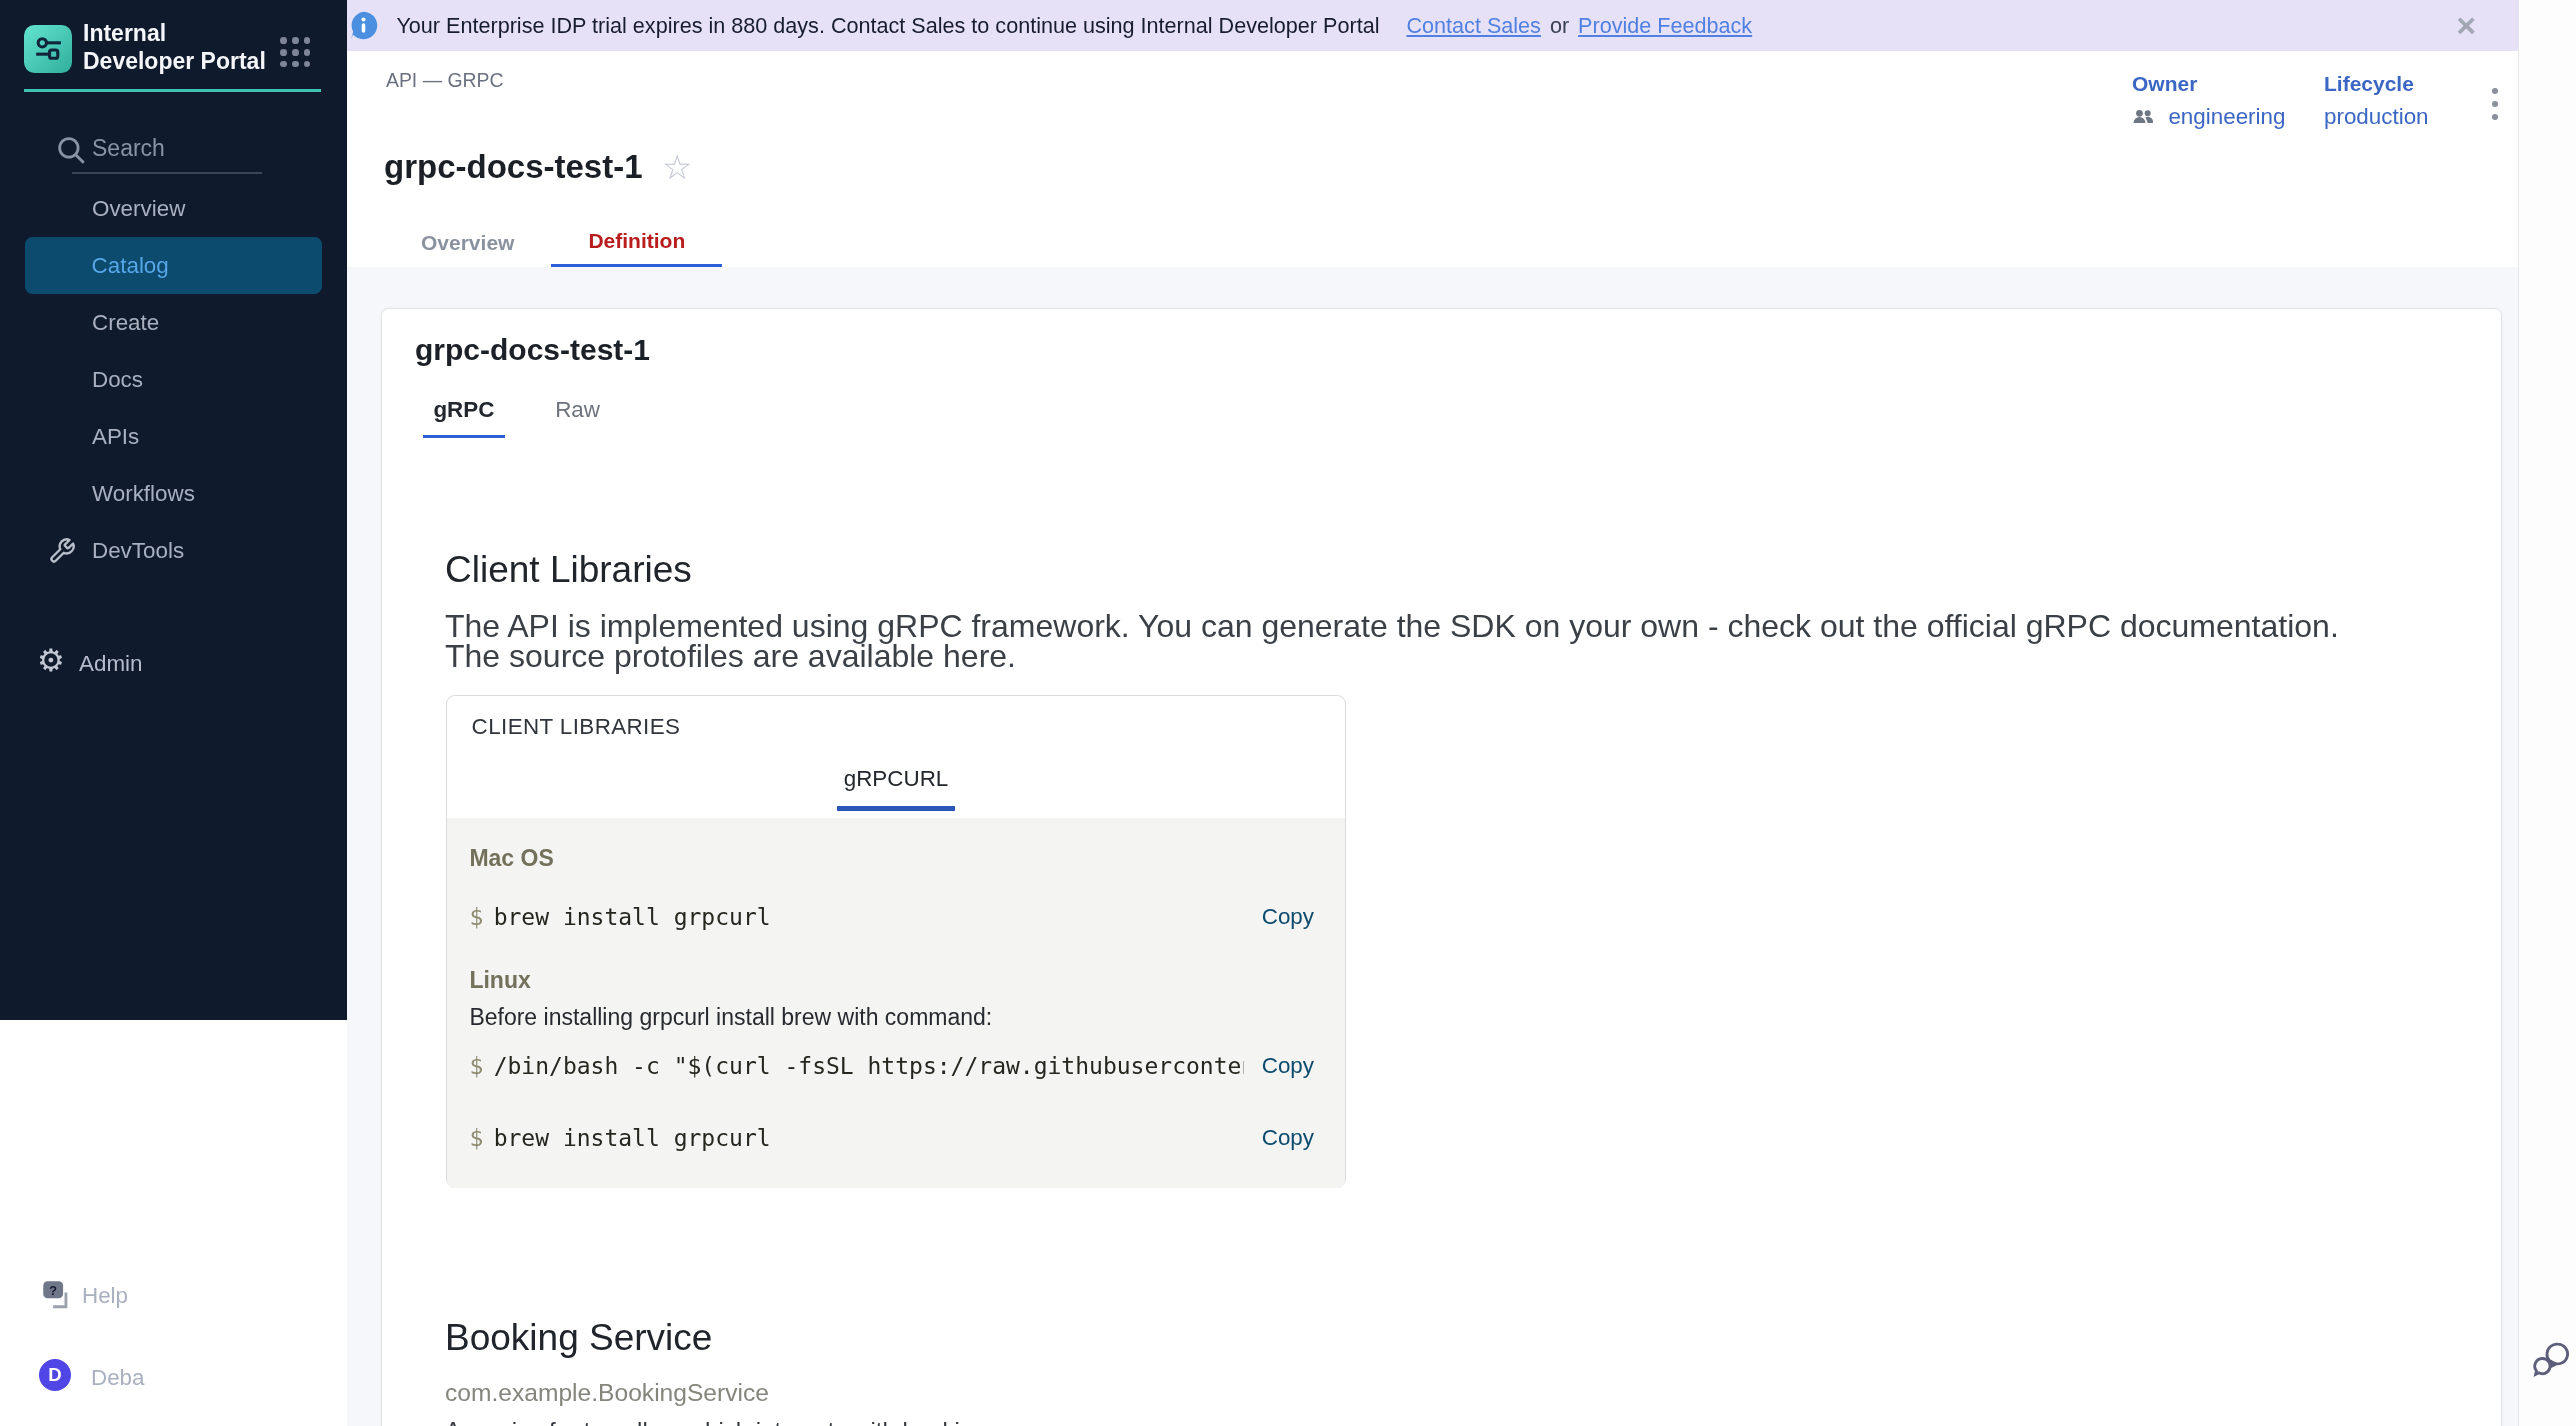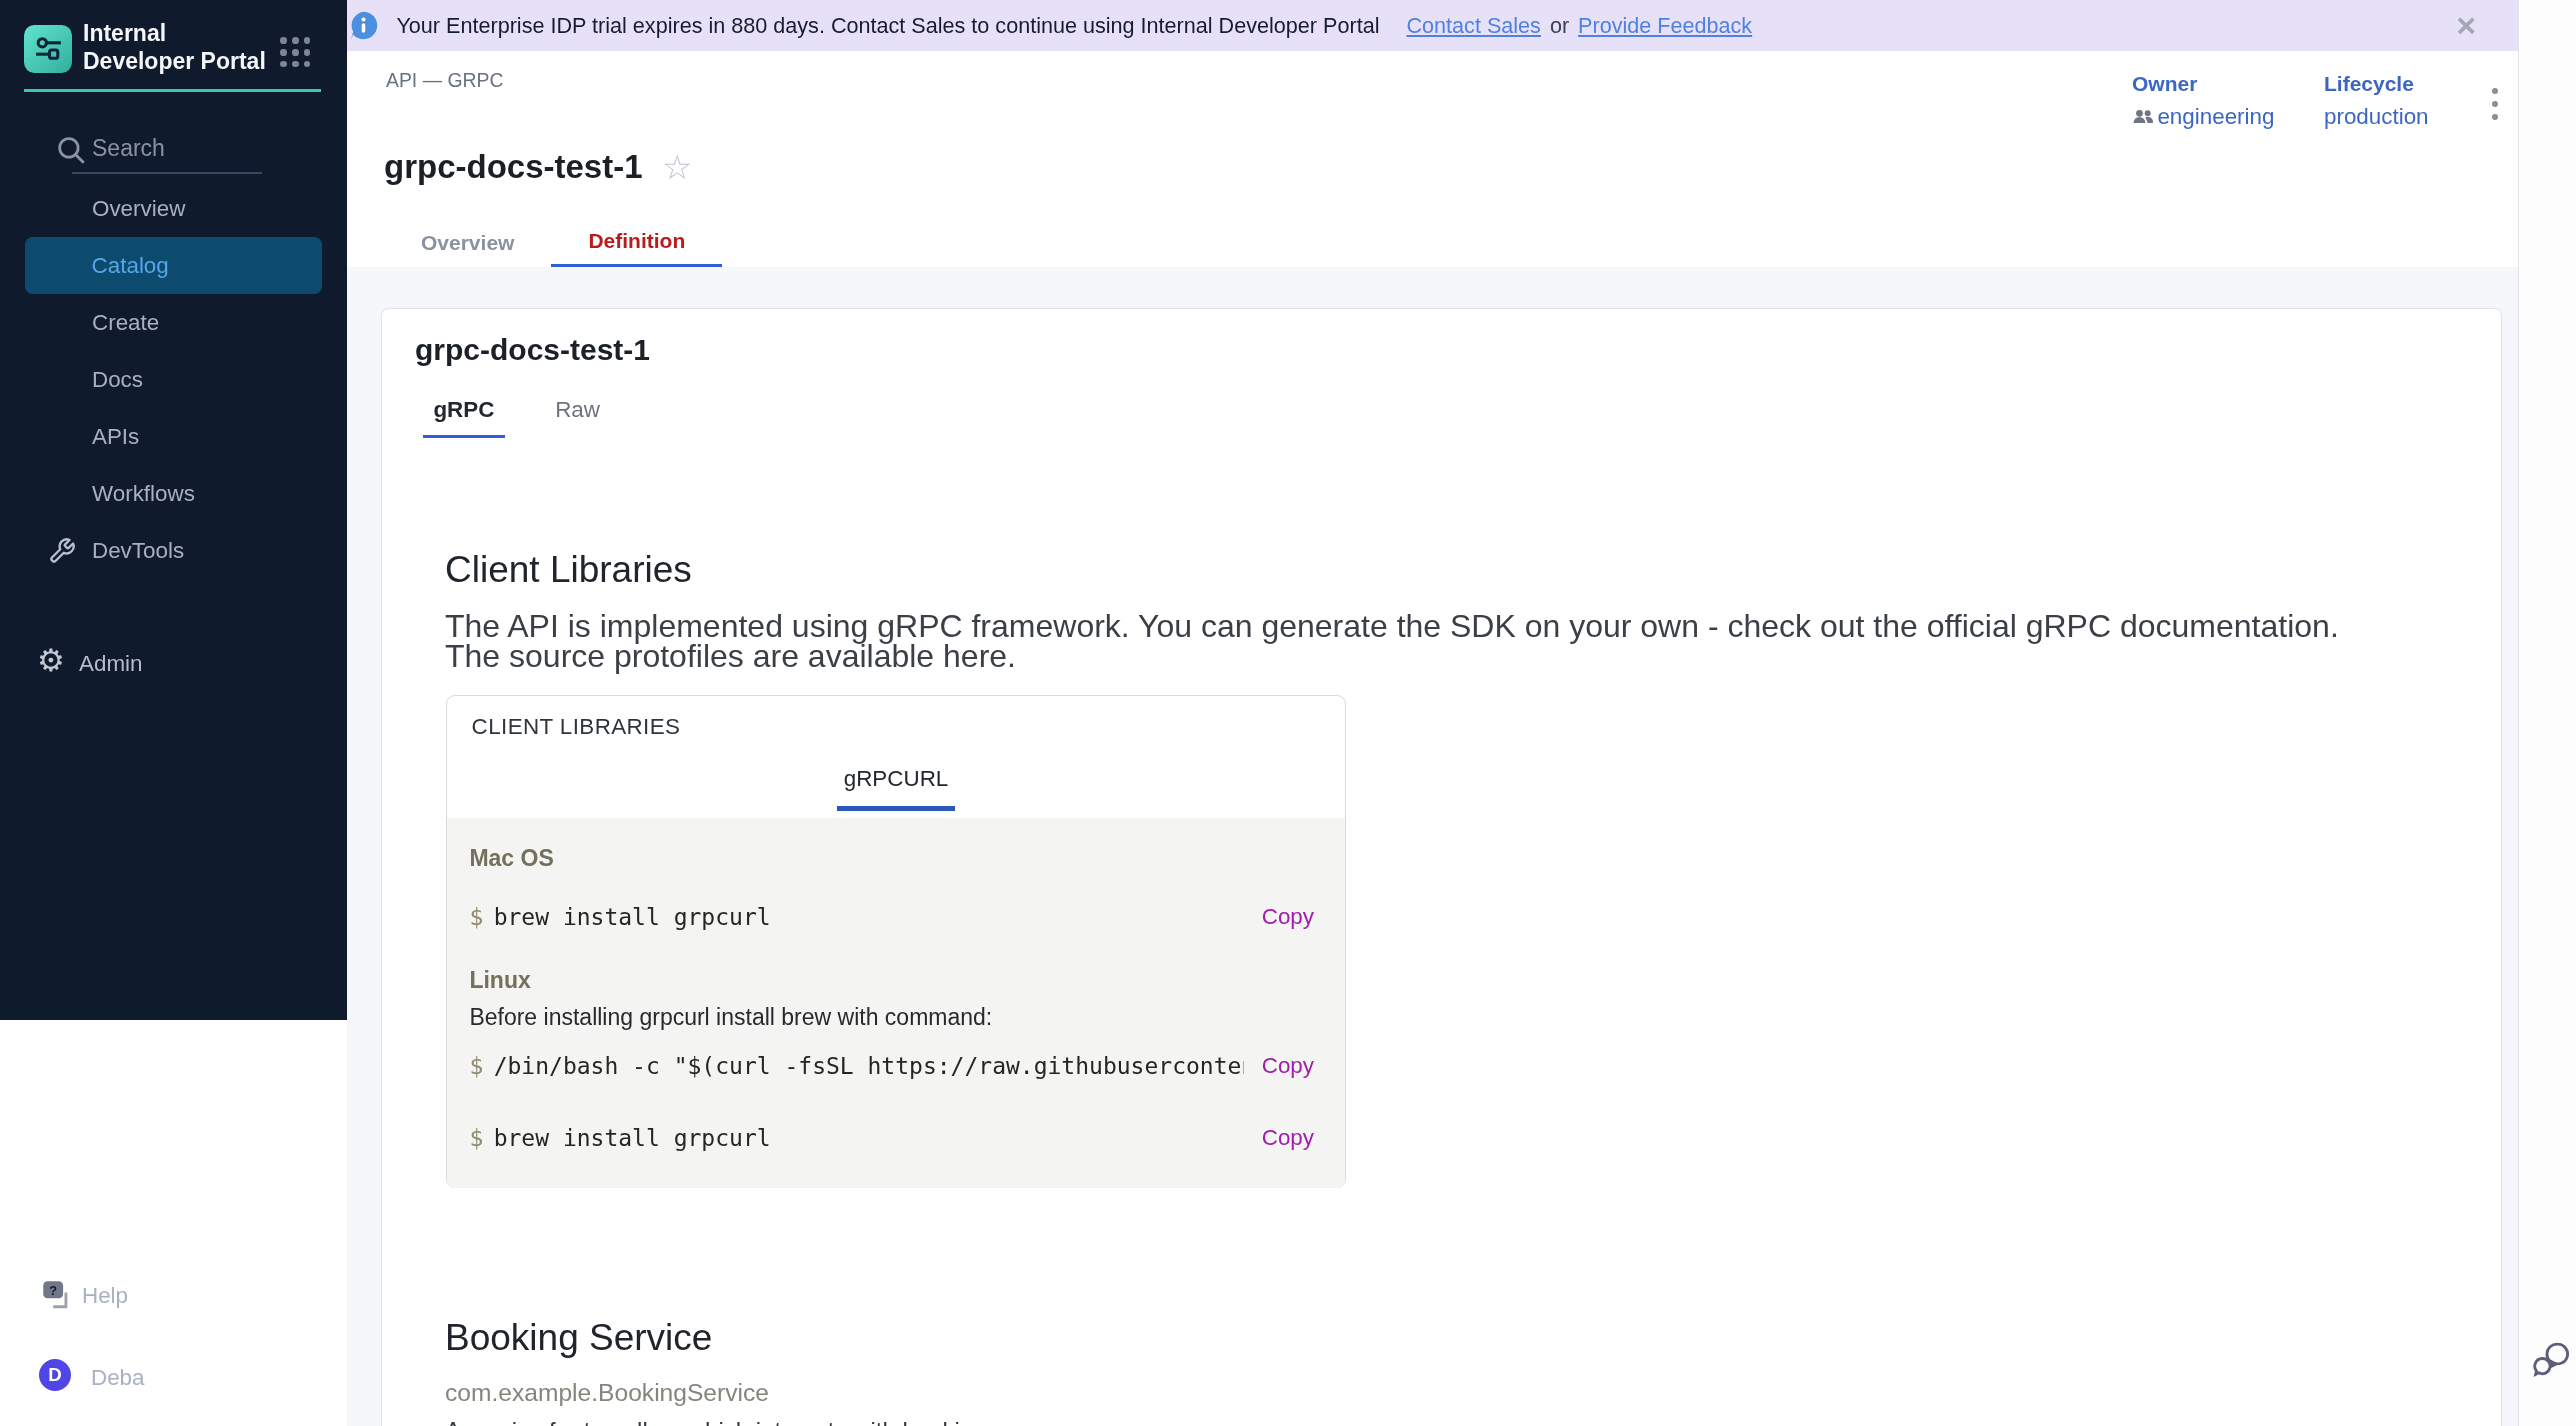--- a/index.html
+++ b/index.html
@@ -53,21 +53,21 @@
 
   
   .header { position:absolute; left:347px; top:51px; width:2171px; height:216px; background:#fff; }
   .breadcrumb { position:absolute; left:39px; top:18px; font-size:19.4px; color:#6A7180; }
   .title-row { position:absolute; left:37px; top:97px; display:flex; align-items:center; }
   .page-title { font-size:33px; font-weight:bold; color:#1B2027; }
   .star { margin-left:19.4px; font-size:34px; color:#C0C5D2; line-height:1; cursor:pointer; }
   .meta-owner { position:absolute; left:1785px; top:21px; }
   .meta-life  { position:absolute; left:1977px; top:21px; }
   .meta-label { font-size:21px; font-weight:bold; color:#3B66C3; }
-  .meta-value { margin-top:7.5px; font-size:22.4px; color:#3B66C3; display:flex; align-items:center; gap:3px; }
+  .meta-value { margin-top:7.5px; font-size:22.4px; color:#3B66C3; display:flex; align-items:center; gap:14px; }
   .kebab { position:absolute; left:2133px; top:27px; width:30px; height:52px; display:flex; flex-direction:column; align-items:center; justify-content:center; gap:6.7px; cursor:pointer; }
   .kebab i { width:6px; height:6px; border-radius:50%; background:#8A8F9A; }
 
   .main-tabs { position:absolute; left:37px; bottom:0; display:flex; }
   .main-tab { height:49px; padding:0 37px; display:flex; align-items:center; font-size:21px; font-weight:600; color:#8A92A0; cursor:pointer; }
   .main-tab.active { color:#b91c1c; border-bottom:3.7px solid #2E5FD7; }
 
   
   .content { position:absolute; left:347px; top:267px; width:2171px; height:1160px; background:#F6F7FA; }
   .card { position:absolute; left:34px; top:41px; width:2121px; height:1163px; background:#fff; border:0.7px solid #E0E2E7; border-radius:7.5px; box-shadow:0 0.7px 2.2px rgba(20,30,50,.05); }
@@ -85,21 +85,21 @@
   .panel-tab { position:absolute; left:0; top:70px; width:100%; text-align:center; font-size:22.4px; font-weight:500; color:#22272E; cursor:pointer; }
   .panel-tab-underline { position:absolute; left:50%; transform:translateX(-50%); top:110px; width:118px; height:5.2px; background:#2B57B8; }
   .code-area { position:absolute; left:0; top:122px; width:100%; height:370px; background:#F4F4F2; border-radius:0 0 7.5px 7.5px; padding:0 31px 0 22.4px; }
   .os-label { position:absolute; left:22.4px; font-size:23px; font-weight:bold; color:#73705B; }
   .os-mac { top:27px; } .os-linux { top:149px; }
   .code-note { position:absolute; left:22.4px; top:186px; font-size:23px; color:#26292E; }
   .code-row { position:absolute; left:22.4px; right:31px; display:flex; align-items:center; }
   .row1 { top:86px; } .row2 { top:235px; } .row3 { top:307px; }
   .prompt { font-family:"DejaVu Sans Mono", monospace; font-size:23px; color:#8E8B71; }
   .cmd { font-family:"DejaVu Sans Mono", monospace; font-size:23px; color:#26261F; margin-left:10.4px; flex:1; white-space:nowrap; overflow:hidden; }
-  .copy-btn { font-size:22.4px; color:#a21caf; cursor:pointer; margin-left:18px; flex:none; }
+  .copy-btn { font-size:22.4px; color:#0c4a6e; cursor:pointer; margin-left:18px; flex:none; }
 
   .bk-heading { position:absolute; left:63px; top:1008px; font-size:37px; font-weight:500; color:#20242B; }
   .bk-sub { position:absolute; left:63px; top:1070px; font-size:24.6px; color:#85857C; }
   .bk-clip { position:absolute; left:63px; top:1108px; font-size:24px; color:#33383F; }
 </style>
 </head>
 <body>
 
 <div class="sidebar">
   <div class="logo-box">

